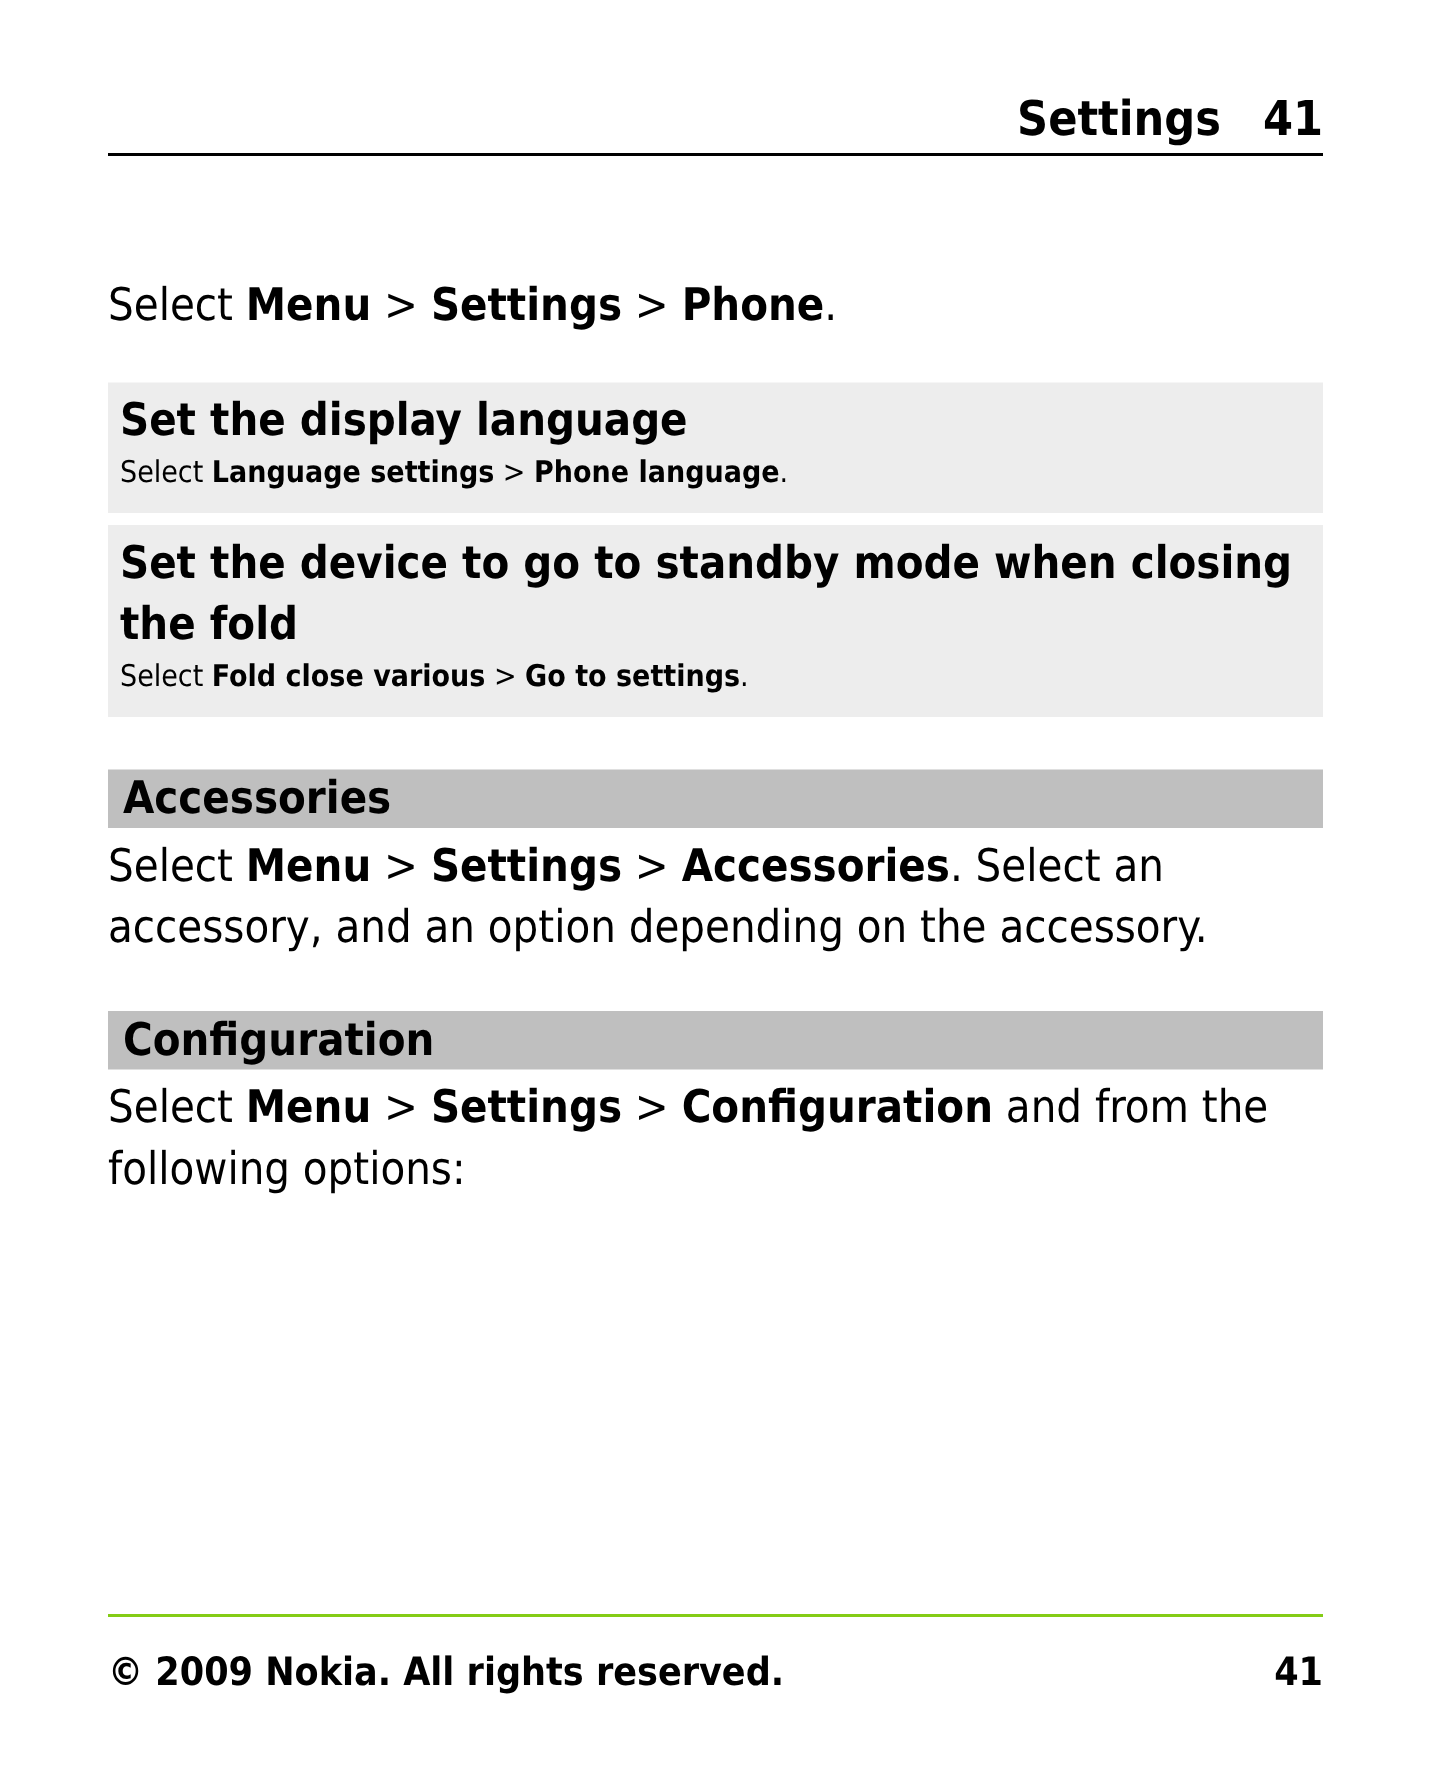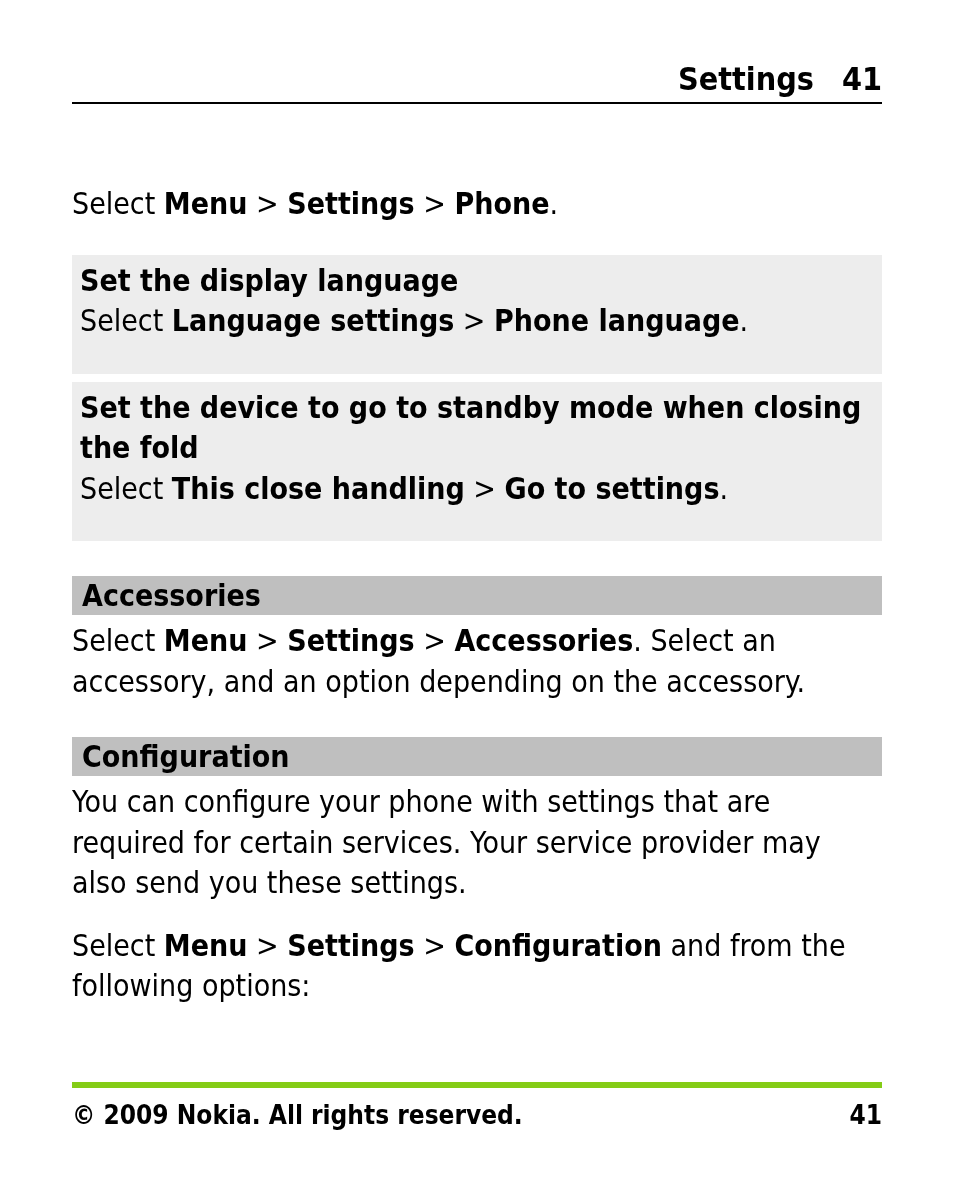--- a/index.html
+++ b/index.html
@@ -36,30 +36,30 @@
   }
   .para {
     font-size: 30px;
     line-height: 1.35;
     margin: 0 0 30px 0;
   }
   .para .b { font-weight: 700; }
   .para .pre { font-weight: 400; }
   .boxed {
     background: #ededed;
-    padding: 6px 8px 32px 8px;
+    padding: 6px 8px 14px 8px;
     margin-bottom: 8px;
   }
   .boxed-title {
     font-size: 30px;
     font-weight: 700;
     line-height: 1.35;
   }
   .boxed-body {
-    font-size: 30px;
+    font-size: 20px;
     line-height: 1.35;
   }
   .boxed-body .pre { font-weight: 400; }
   .boxed-body .b { font-weight: 700; }
 
   .section-bar {
     background: #bfbfbf;
     font-size: 30px;
     font-weight: 700;
     padding: 2px 10px 2px 10px;
@@ -71,22 +71,22 @@
     margin: 6px 0 22px 0;
   }
   .body-text .b { font-weight: 700; }
   .body-text .pre { font-weight: 400; }
 
   .footer {
     position: absolute;
     left: 72px;
     right: 72px;
     bottom: 50px;
-    border-top: 6px solid #84cc16;
-    padding-top: 12px;
+    border-top: 2px solid #84cc16;
+    padding-top: 22px;
     display: flex;
     justify-content: space-between;
     font-size: 26px;
     font-weight: 700;
   }
 </style>
 </head>
 <body>
 
 <div class="page">
@@ -103,31 +103,30 @@
   <div class="boxed">
     <div class="boxed-title">Set the display language</div>
     <div class="boxed-body">
       <span class="pre">Select </span><span class="b">Language settings</span><span class="pre"> &gt; </span><span class="b">Phone language</span><span class="pre">.</span>
     </div>
   </div>
 
   <div class="boxed">
     <div class="boxed-title">Set the device to go to standby mode when closing the fold</div>
     <div class="boxed-body">
-      <span class="pre">Select </span><span class="b">This close handling</span><span class="pre"> &gt; </span><span class="b">Go to settings</span><span class="pre">.</span>
+      <span class="pre">Select </span><span class="b">Fold close various</span><span class="pre"> &gt; </span><span class="b">Go to settings</span><span class="pre">.</span>
     </div>
   </div>
 
   <div class="section-bar">Accessories</div>
   <p class="body-text">
     <span class="pre">Select </span><span class="b">Menu</span><span class="pre"> &gt; </span><span class="b">Settings</span><span class="pre"> &gt; </span><span class="b">Accessories</span><span class="pre">. Select an accessory, and an option depending on the accessory.</span>
   </p>
 
   <div class="section-bar">Configuration</div>
-  <p class="body-text">You can configure your phone with settings that are required for certain services. Your service provider may also send you these settings.</p>
   <p class="body-text">
     <span class="pre">Select </span><span class="b">Menu</span><span class="pre"> &gt; </span><span class="b">Settings</span><span class="pre"> &gt; </span><span class="b">Configuration</span><span class="pre"> and from the following options:</span>
   </p>
 
   <div class="footer">
     <span>© 2009 Nokia. All rights reserved.</span>
     <span>41</span>
   </div>
 
 </div>

